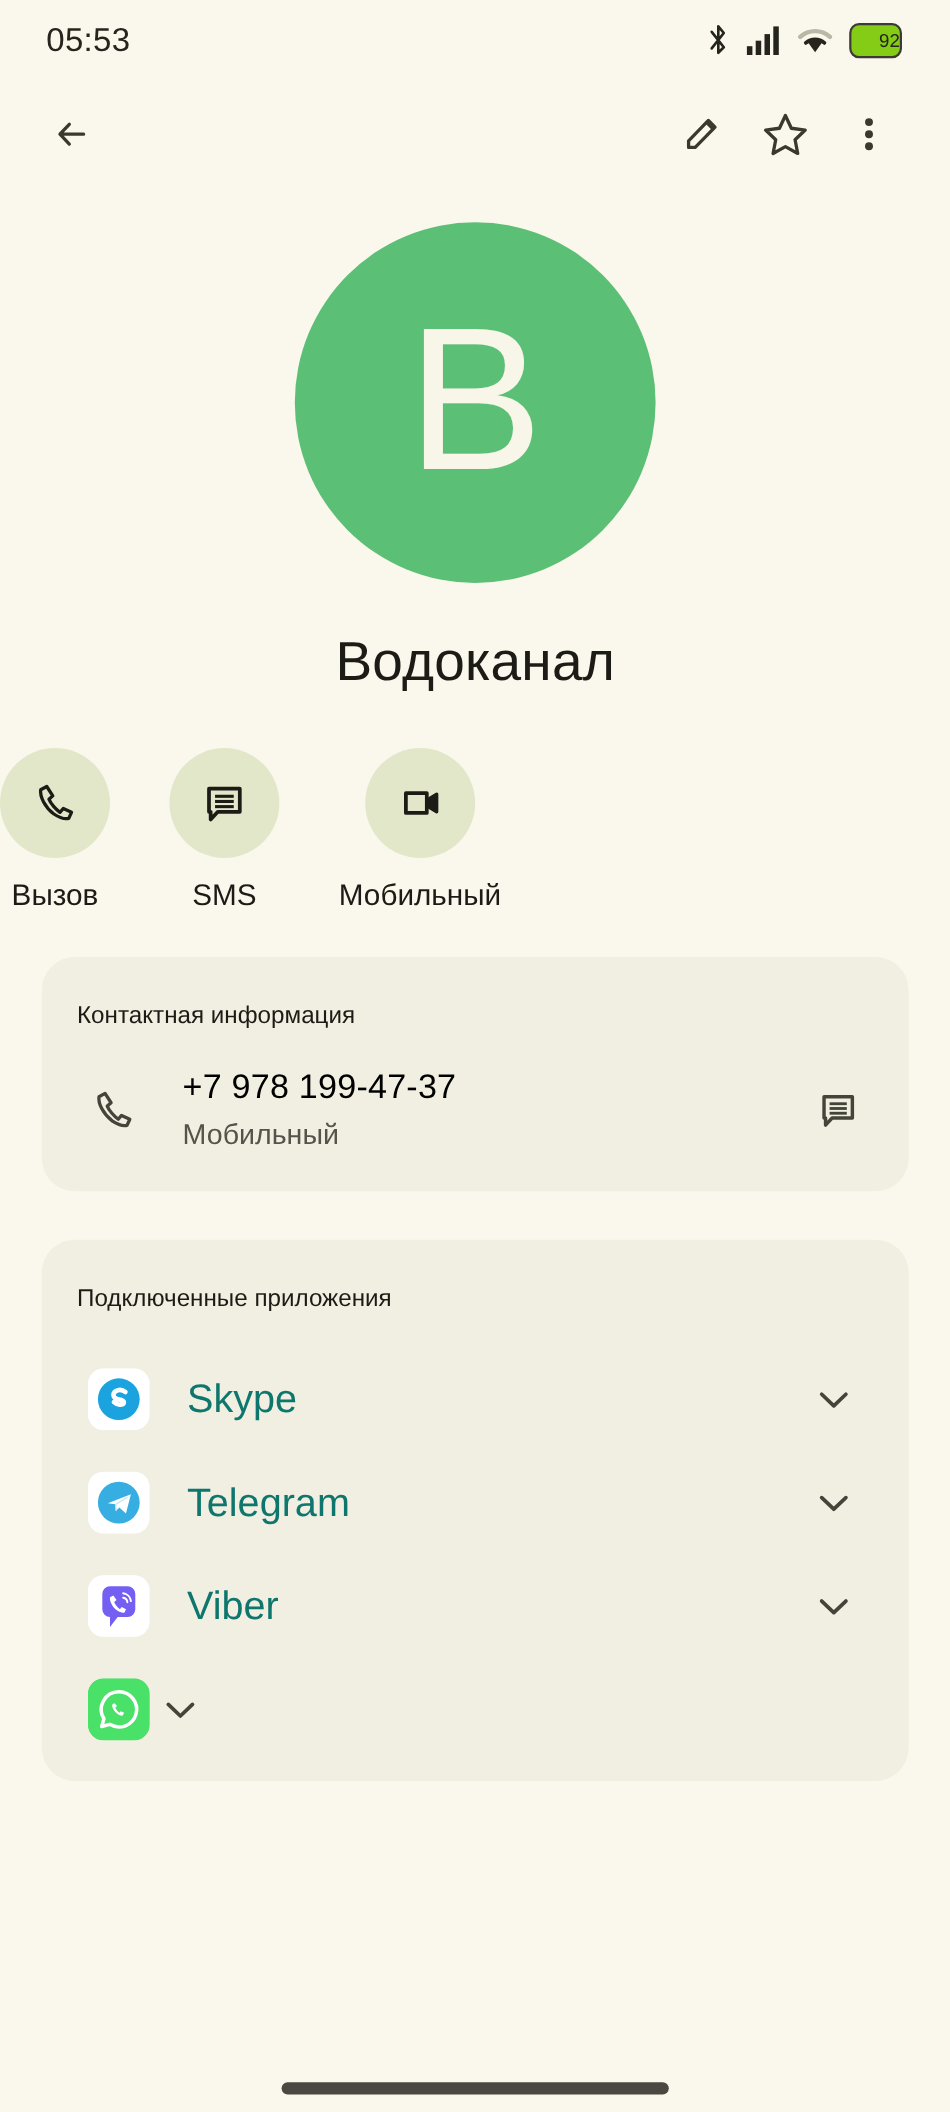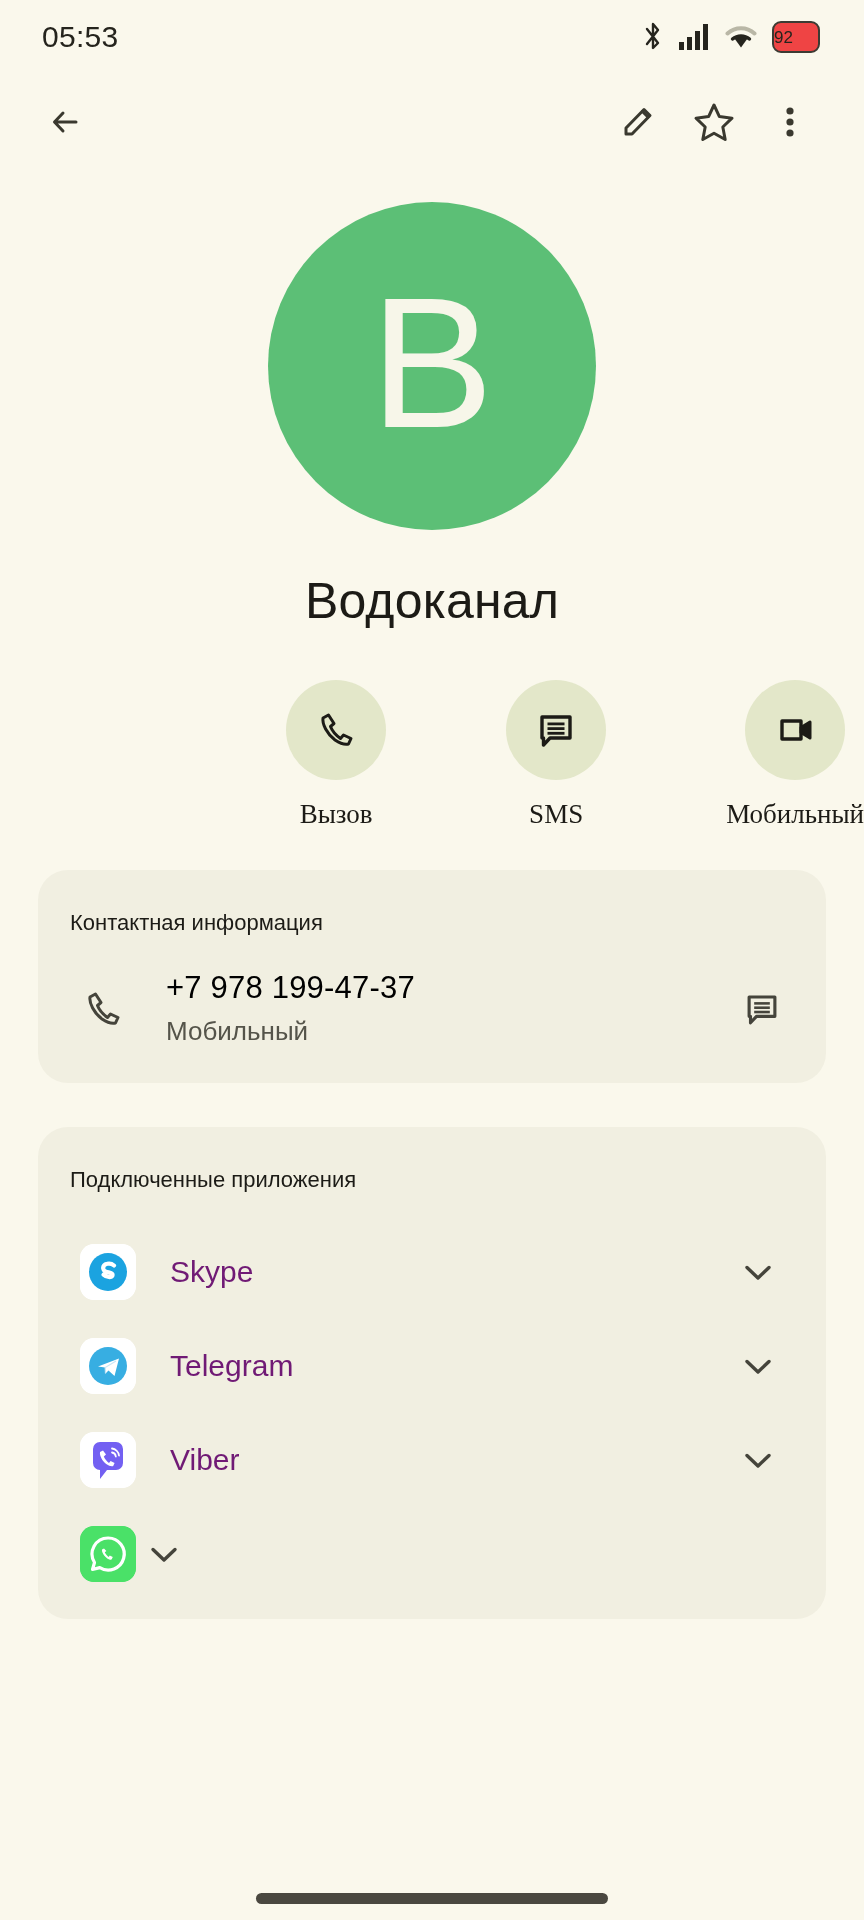--- a/index.html
+++ b/index.html
@@ -36,22 +36,22 @@
     align-items: center;
     gap: 15px;
   }
   .battery-pill {
     width: 48px;
     height: 32px;
     border: 2.5px solid #3C3B33;
     border-radius: 9px;
     display: flex;
     align-items: center;
-    justify-content: flex-start;
-    background: #ef4444;
+    justify-content: flex-end;
+    background: #84cc16;
     box-sizing: border-box;
   }
   .battery-pill span {
     font-size: 17px;
     color: #25241D;
     line-height: 1;
     font-weight: 500;
   }
 
   
@@ -100,24 +100,23 @@
     font-size: 50px;
     color: #1C1B16;
     margin-top: 42px;
     font-weight: 400;
     letter-spacing: 0.2px;
   }
 
   
   .quick-actions {
     display: flex;
-    justify-content: flex-end;
-    gap: 120px;
+    justify-content: flex-start;
+    gap: 54px;
     margin-top: 50px;
-    font-family: Liberation Serif, serif;
   }
   .quick-action {
     display: flex;
     flex-direction: column;
     align-items: center;
     cursor: pointer;
   }
   .qa-circle {
     width: 100px;
     height: 100px;
@@ -203,22 +202,22 @@
     border-radius: 14px;
     flex: 0 0 auto;
     display: flex;
     align-items: center;
     justify-content: center;
     overflow: hidden;
   }
   .app-name {
     flex: 1;
     padding-left: 34px;
-    font-size: 30px;
-    color: #701a75;
+    font-size: 36px;
+    color: #0f766e;
   }
   .app-chevron {
     width: 56px;
     display: flex;
     justify-content: center;
     cursor: pointer;
   }
 
   
   .ico-skype { background: #FFFFFF; }

